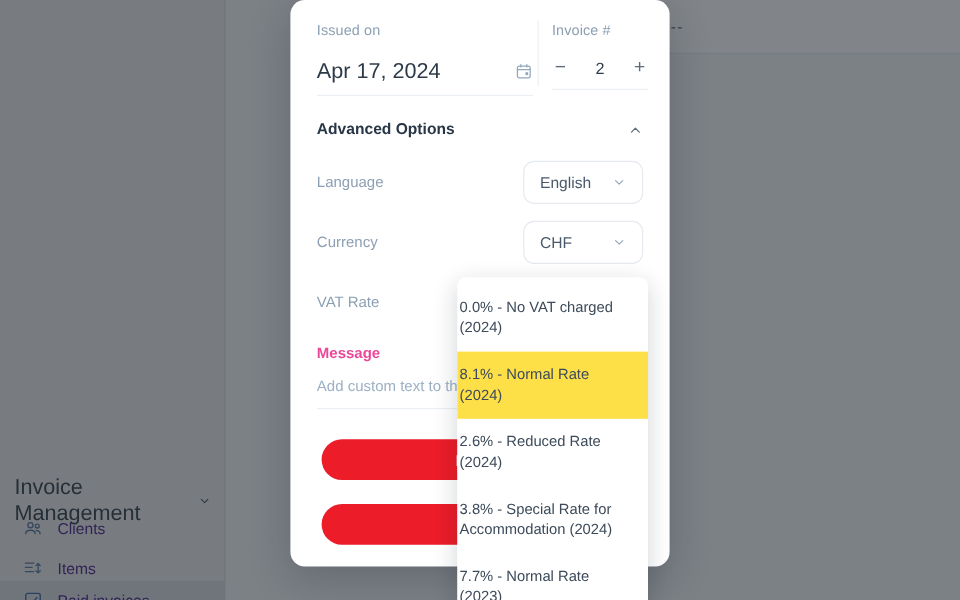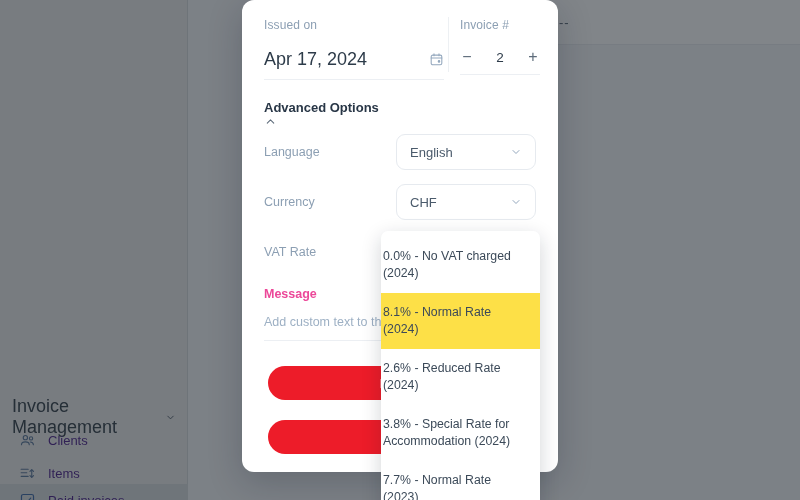--- a/index.html
+++ b/index.html
@@ -168,23 +168,22 @@
     left: 206px; top: 17px;
     width: 1px; height: 55px;
     background: #edf0f3;
   }
 
   .advanced-row {
     position: absolute;
     left: 22px; top: 100px;
     width: 272px;
     display: flex;
-    align-items: flex-start;
-    justify-content: space-between;
-    flex-direction: column;
+    align-items: flex-end;
+    justify-content: space-between;
   }
   .advanced-title {
     font-size: 13px;
     color: #283646;
     font-weight: bold;
   }
   .chevron-up { color: #5d6b7a; display: flex; }
 
   .opt-row {
     position: absolute;
@@ -198,21 +197,21 @@
   #row-language { top: 133px; }
   #row-currency { top: 183px; }
   #row-vat      { top: 233px; }
 
   .opt-label {
     font-size: 12.5px;
     color: #8c9fb3;
   }
 
   .select-box {
-    width: 140px;
+    width: 100px;
     height: 36px;
     border: 1px solid #e6eaef;
     border-radius: 9px;
     display: flex;
     align-items: center;
     justify-content: space-between;
     padding: 0 13px;
     background: #fff;
   }
   .select-value {

